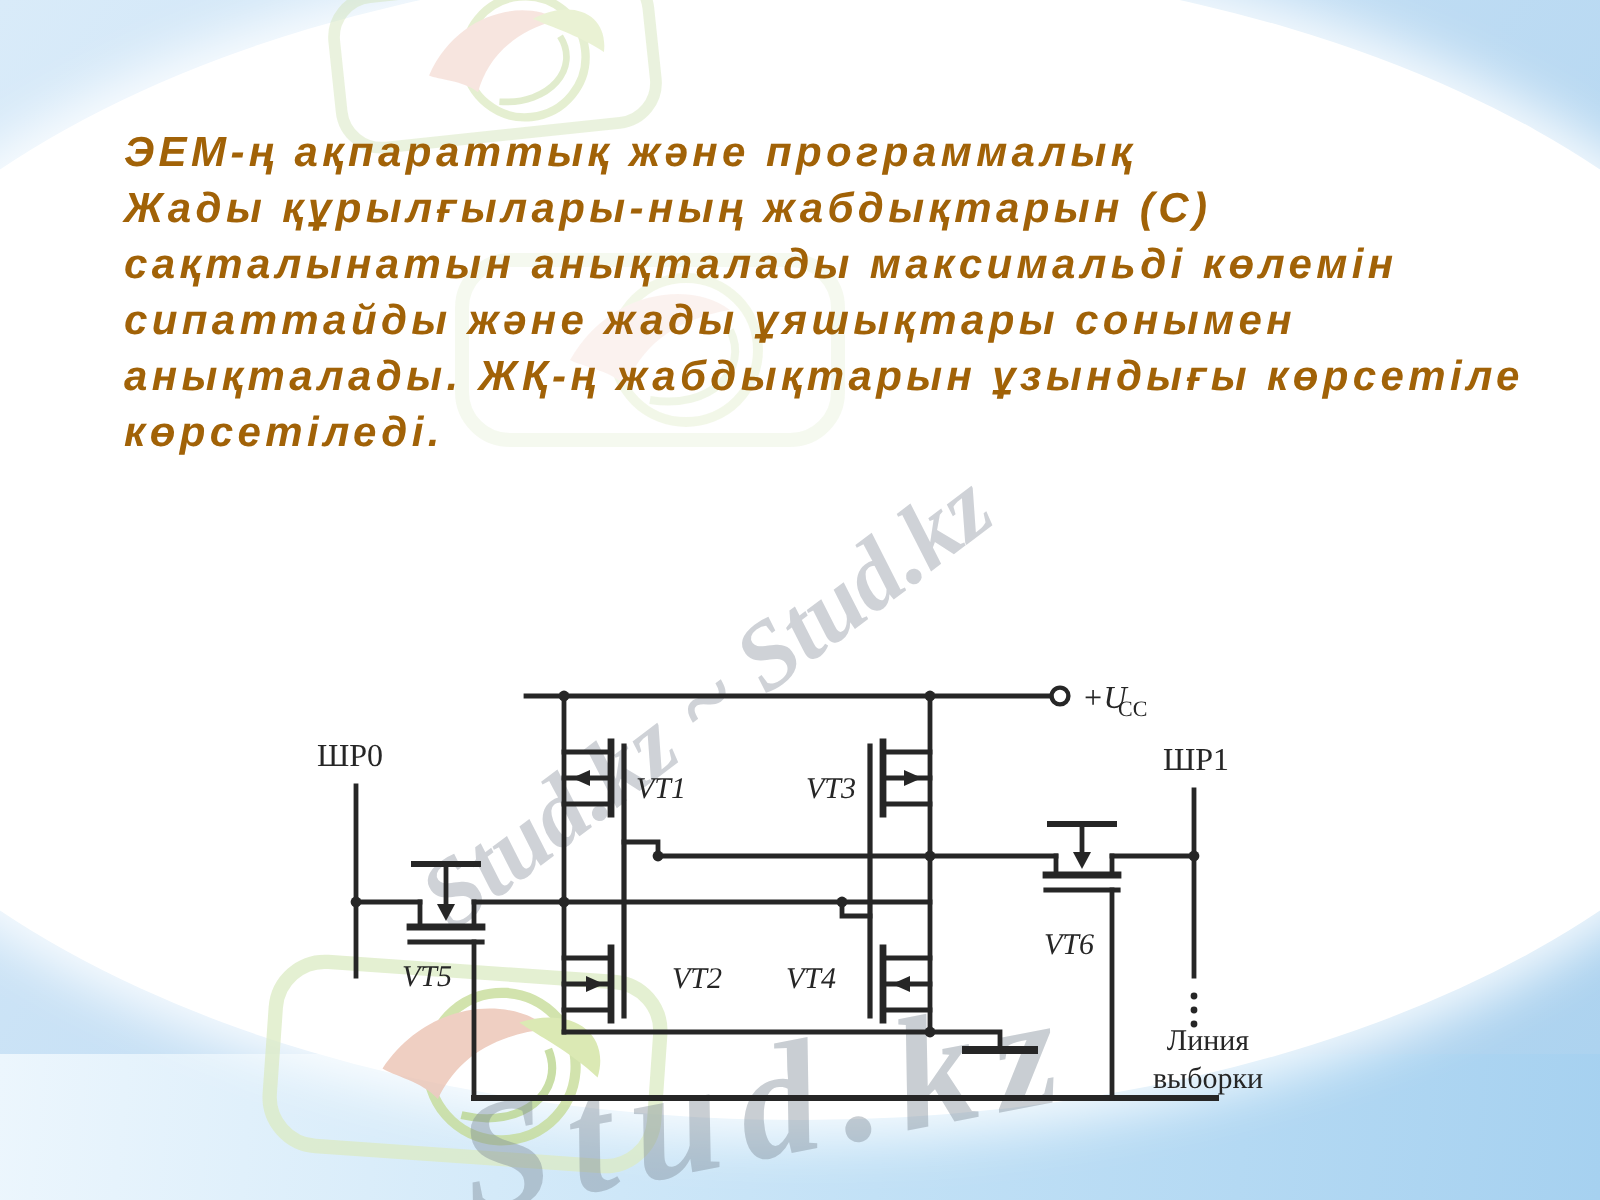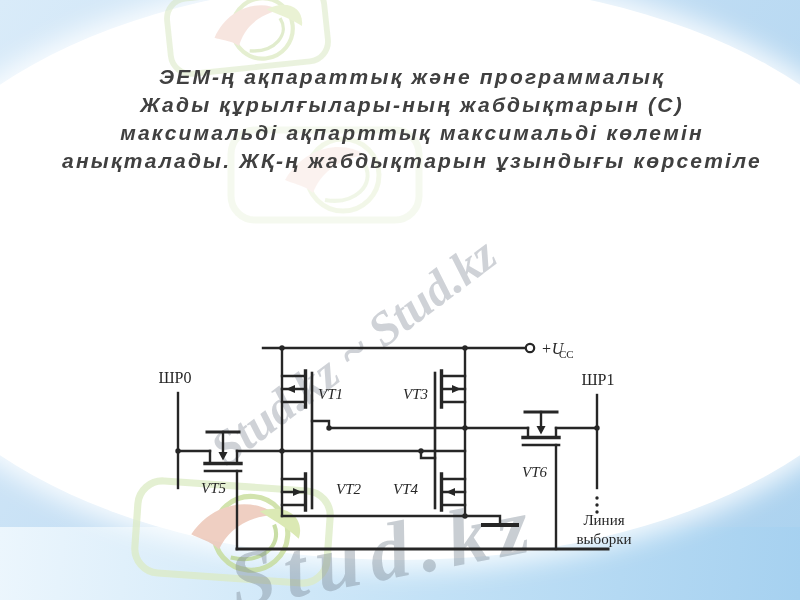--- a/index.html
+++ b/index.html
@@ -14,21 +14,21 @@
   }
   .blob{
     position:absolute;left:-120px;top:-20px;width:1040px;height:580px;
     background:#ffffff;border-radius:50%;
     box-shadow:0 0 26px 10px rgba(255,255,255,0.85);
   }
   .logo{position:absolute;}
   .paragraph{
     position:absolute;left:62px;top:63px;width:700px;
     font-weight:bold;font-style:italic;font-size:21px;line-height:28px;
-    letter-spacing:2.2px;color:#404040;white-space:nowrap;text-align:center;
+    letter-spacing:2.2px;color:#a16207;white-space:nowrap;
   }
   .wm{
     position:absolute;font-family:"Liberation Serif",serif;font-style:italic;
     transform-origin:0 0;white-space:nowrap;pointer-events:none;
   }
   .wm-diagonal{left:200px;top:432px;font-size:48px;font-weight:bold;
     color:rgba(128,138,150,0.38);transform:rotate(-37deg);}
   .wm-bottom{left:222px;top:538px;font-size:80px;font-weight:bold;letter-spacing:10px;
     color:rgba(120,132,144,0.40);transform:rotate(-11deg);}
   .circuit{position:absolute;left:115px;top:325px;}
@@ -72,22 +72,24 @@
     <path d="M100,75 C130,80 150,60 140,40" fill="none" stroke="#b8d489" stroke-width="4"></path>
   </svg>
 </div>
 
 <div class="wm wm-diagonal">Stud.kz ~ Stud.kz</div>
 <div class="wm wm-bottom">Stud.kz</div>
 
 <div class="paragraph">
   <div>ЭЕМ-ң  ақпараттық және программалық</div>
   <div>Жады құрылғылары-ның жабдықтарын  (С)</div>
-  <div>максимальді  ақпарттық  максимальді  көлемін</div>
+  <div>сақталынатын  анықталады  максимальді  көлемін</div>
+  <div>сипаттайды және  жады  ұяшықтары сонымен</div>
   <div>анықталады. ЖҚ-ң жабдықтарын ұзындығы көрсетіле</div>
+  <div>көрсетіледі.</div>
 </div>
 
 <svg class="circuit" width="560" height="250" viewBox="0 0 560 250">
   <g stroke="#262626" stroke-width="2.4" fill="none" stroke-linecap="square">
 
     <path d="M148,23 H409"></path>
 
     <path d="M63,68 V163"></path>
     <path d="M482,70 V163"></path>
 

